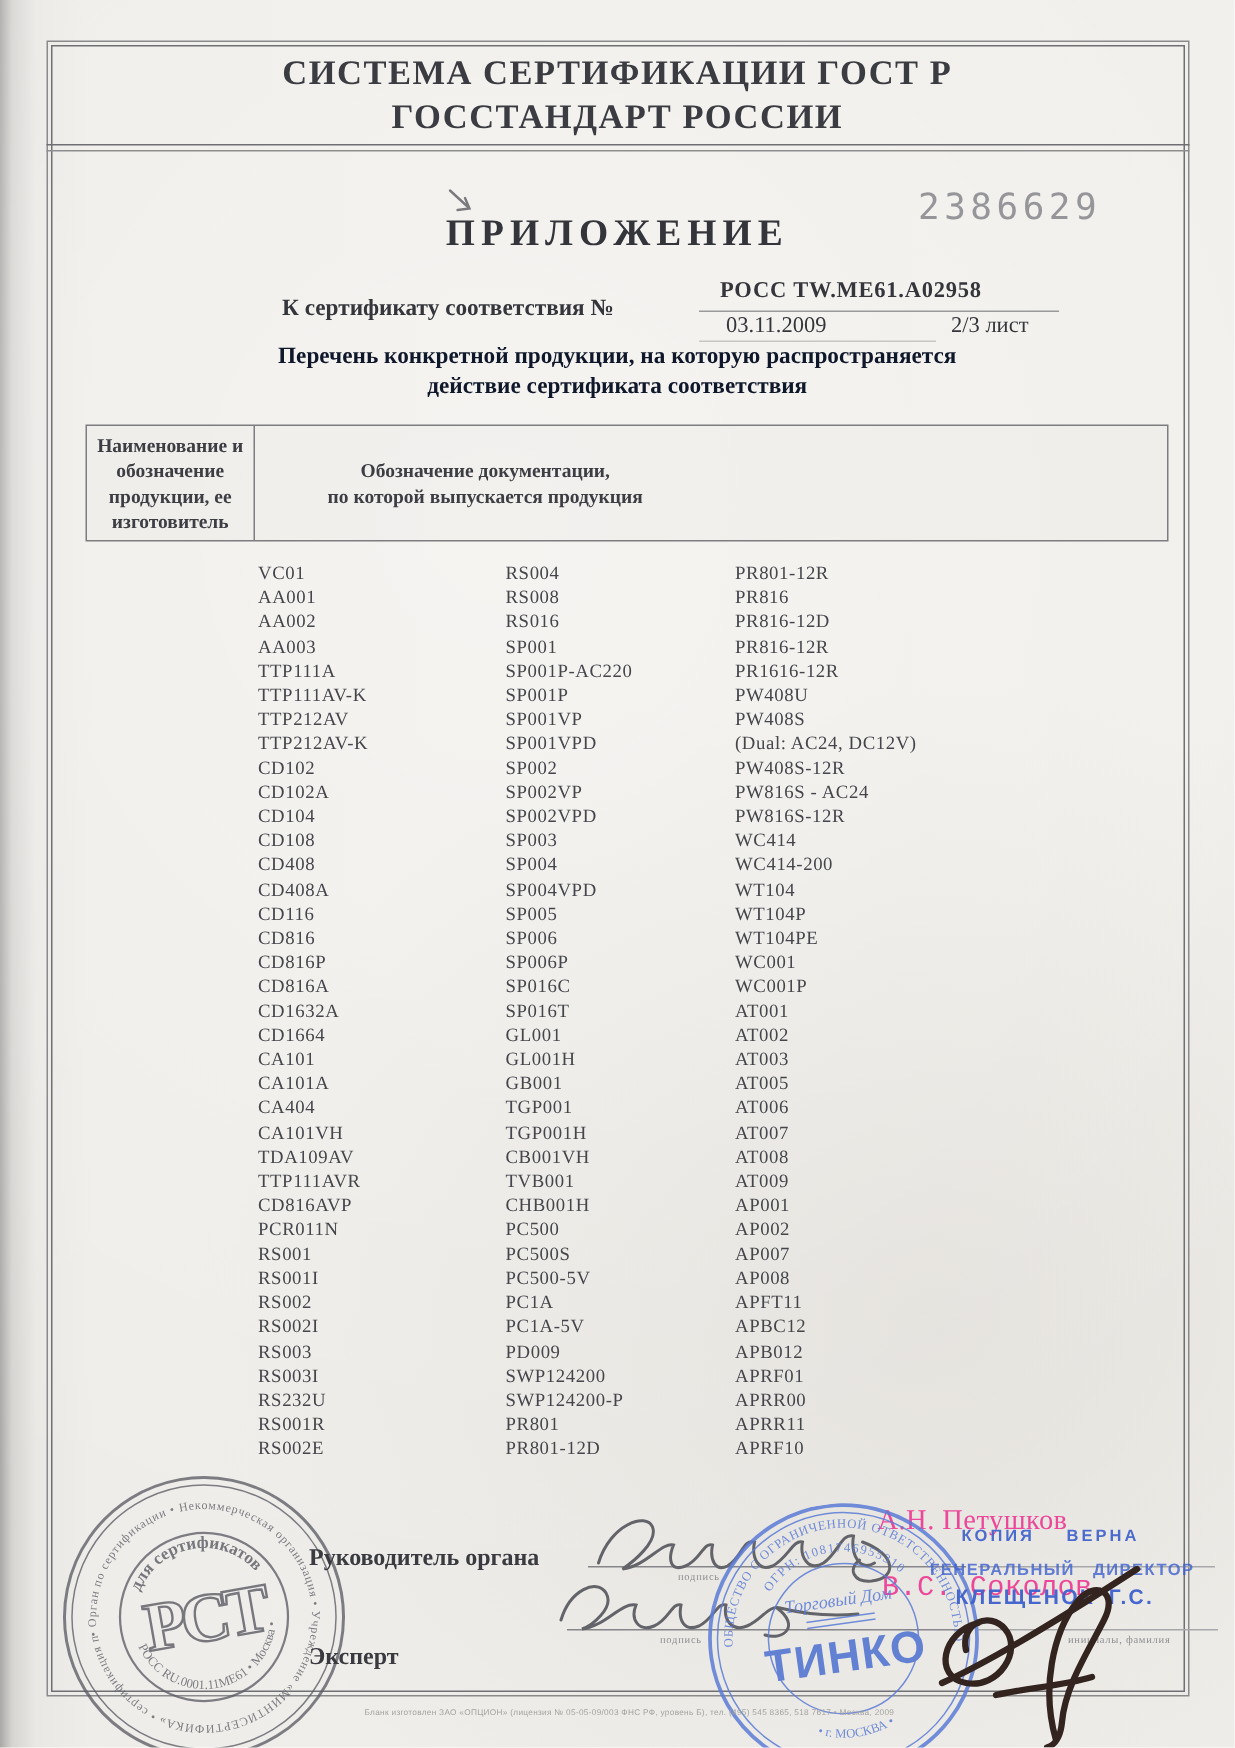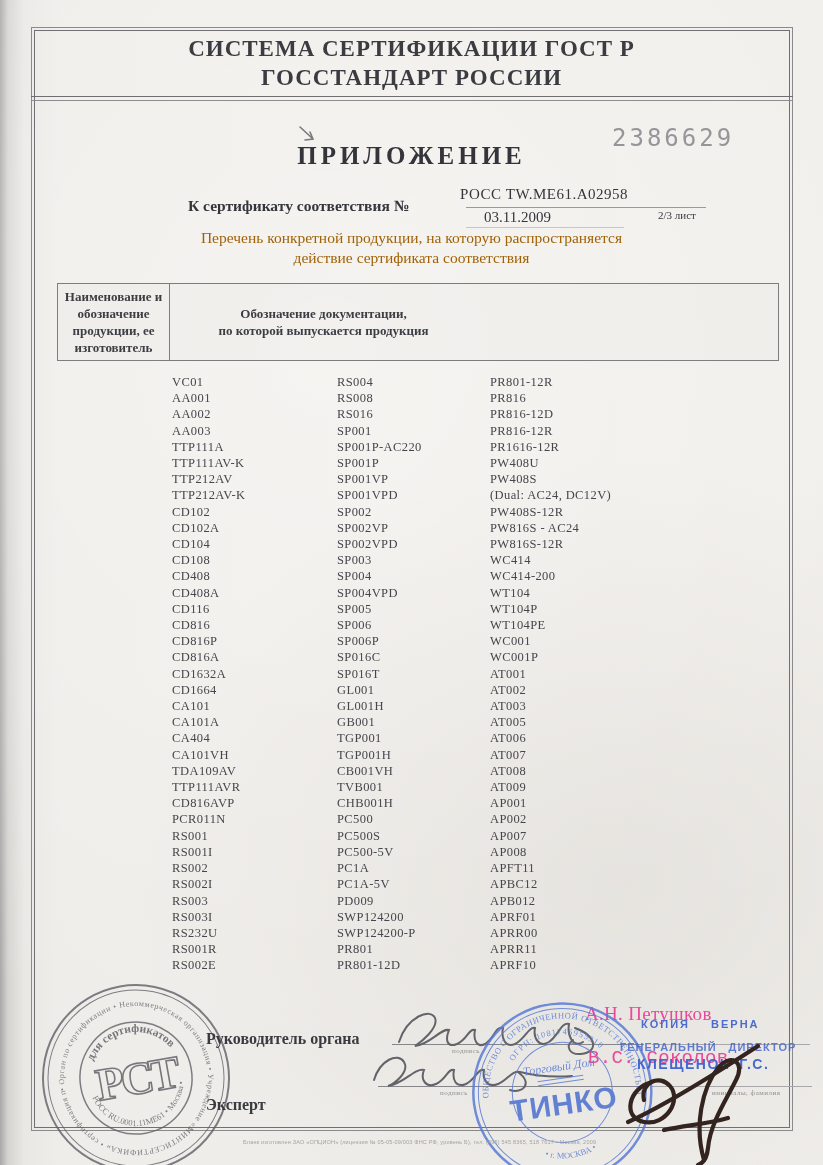--- a/index.html
+++ b/index.html
@@ -12,26 +12,26 @@
       linear-gradient(90deg,#a9a8a6 0px,#d6d4d1 8px,#eae8e5 24px,#efede9 60px,#f1efeb 100%);
   }
   .frame{position:absolute;left:31px;top:27px;width:760px;height:1102px;border:1px solid #8a8a8c;}
   .frame-inner{position:absolute;left:2px;top:2px;right:2px;bottom:2px;border:1.5px solid #707074;}
   .header-rule{position:absolute;left:31px;top:96px;width:762px;height:3px;border-top:1.5px solid #6f6f73;border-bottom:1px solid #8d8d90;}
   .title-line{position:absolute;left:0;width:100%;text-align:center;font-weight:bold;font-size:23px;letter-spacing:1px;color:#3b3c42;}
   .t1{top:36px}.t2{top:65px}
   .serial{position:absolute;left:612px;top:124px;font-family:"DejaVu Sans Mono",monospace;font-size:24px;color:#96969a;letter-spacing:3px;text-align:right;}
   .appendix-title{position:absolute;left:0;top:142px;width:100%;text-align:center;font-size:25px;font-weight:bold;letter-spacing:4px;color:#34353b;}
   .cert-label{position:absolute;left:188px;top:197px;font-size:15.5px;font-weight:bold;}
-  .cert-number{position:absolute;left:460px;top:186px;font-size:15px;letter-spacing:.5px;}
+  .cert-number{position:absolute;left:480px;top:186px;font-size:15px;letter-spacing:.5px;font-weight:bold;}
   .cert-rule1{position:absolute;left:466px;top:207px;width:240px;border-top:1px solid #9a9a9c;height:0;}
   .cert-date{position:absolute;left:484px;top:209px;font-size:15px;}
-  .cert-sheet{position:absolute;left:634px;top:209px;font-size:11px;margin-left:24px;}
+  .cert-sheet{position:absolute;left:634px;top:209px;font-size:15px;}
   .cert-rule2{position:absolute;left:466px;top:227px;width:158px;border-top:1px solid #c6c6c4;height:0;}
-  .subtitle{position:absolute;left:0;width:100%;text-align:center;font-weight:normal;font-size:15.5px;color:#a16207;}
+  .subtitle{position:absolute;left:0;width:100%;text-align:center;font-weight:bold;font-size:15.5px;color:#0f172a;}
   .s1{top:229px}.s2{top:249px}
   .spec-table{position:absolute;left:57px;top:283px;width:720px;height:76px;border:1px solid #7d7d80;display:grid;grid-template-columns:112px 307px 301px;background:rgba(0,0,0,0.012);}
   .spec-col{border-right:1px solid #7d7d80;display:flex;flex-direction:column;align-items:center;justify-content:center;text-align:center;font-weight:bold;font-size:13px;color:#3d3e44;line-height:17px;}
   .spec-col:last-child{border-right:none;}
   .codes-col{padding:0;display:block;}
   .codes-cell{height:38px;display:flex;align-items:center;justify-content:center;}
   .codes-cell:first-child{border-bottom:1px solid #8d8d90;}
   .codes-list{position:absolute;top:374px;font-size:12.5px;line-height:16.2px;letter-spacing:.4px;color:#45464c;}
   .c1{left:172px}.c2{left:337px}.c3{left:490px}
   .sig-caption{position:absolute;font-size:16px;font-weight:bold;color:#3a3b41;}

